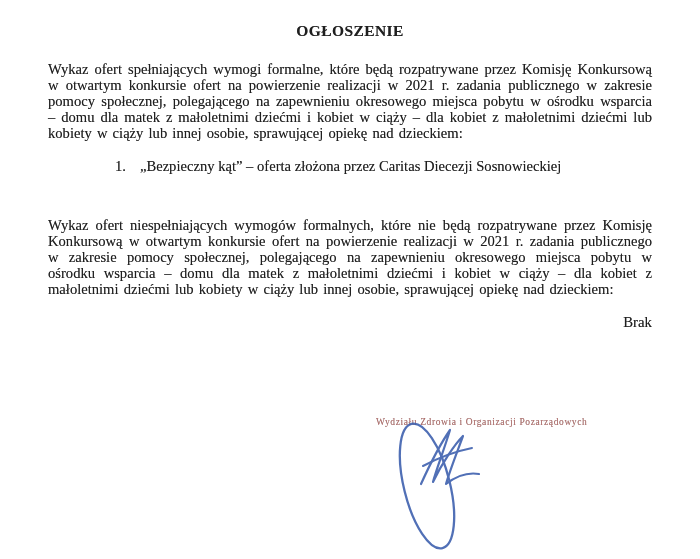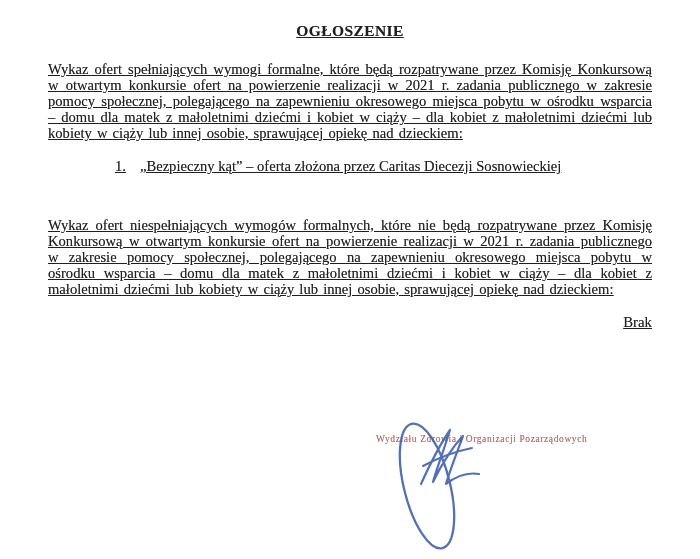--- a/index.html
+++ b/index.html
@@ -6,21 +6,20 @@
   .page {
     position: relative;
     width: 700px;
     height: 559px;
     margin: 0 auto;
     background: #ffffff;
     font-family: "Liberation Serif", "DejaVu Serif", serif;
     color: #1f1f1f;
     overflow: hidden;
     text-shadow: 0 0 0.5px rgba(40,40,40,0.55);
-    text-decoration: underline;
   }
   .title {
     margin: 0;
     padding-top: 22px;
     text-align: center;
     font-size: 15.5px;
     font-weight: bold;
     letter-spacing: 0.4px;
   }
   .para {
@@ -59,21 +58,21 @@
     color: #c4504a;
     font-family: "Liberation Serif", serif;
   }
   .stamp-line1 {
     font-size: 12px;
     letter-spacing: 7px;
     color: rgba(199, 92, 88, 0.62);
     white-space: nowrap;
   }
   .stamp-line2 {
-    margin-top: 18px;
+    margin-top: 1px;
     font-size: 9.5px;
     letter-spacing: 0.6px;
     color: rgba(199, 92, 88, 0.66);
     white-space: nowrap;
   }
   .stamp-name {
     margin: 20px 0 0 14px;
     font-size: 15px;
     font-style: italic;
     font-weight: bold;

